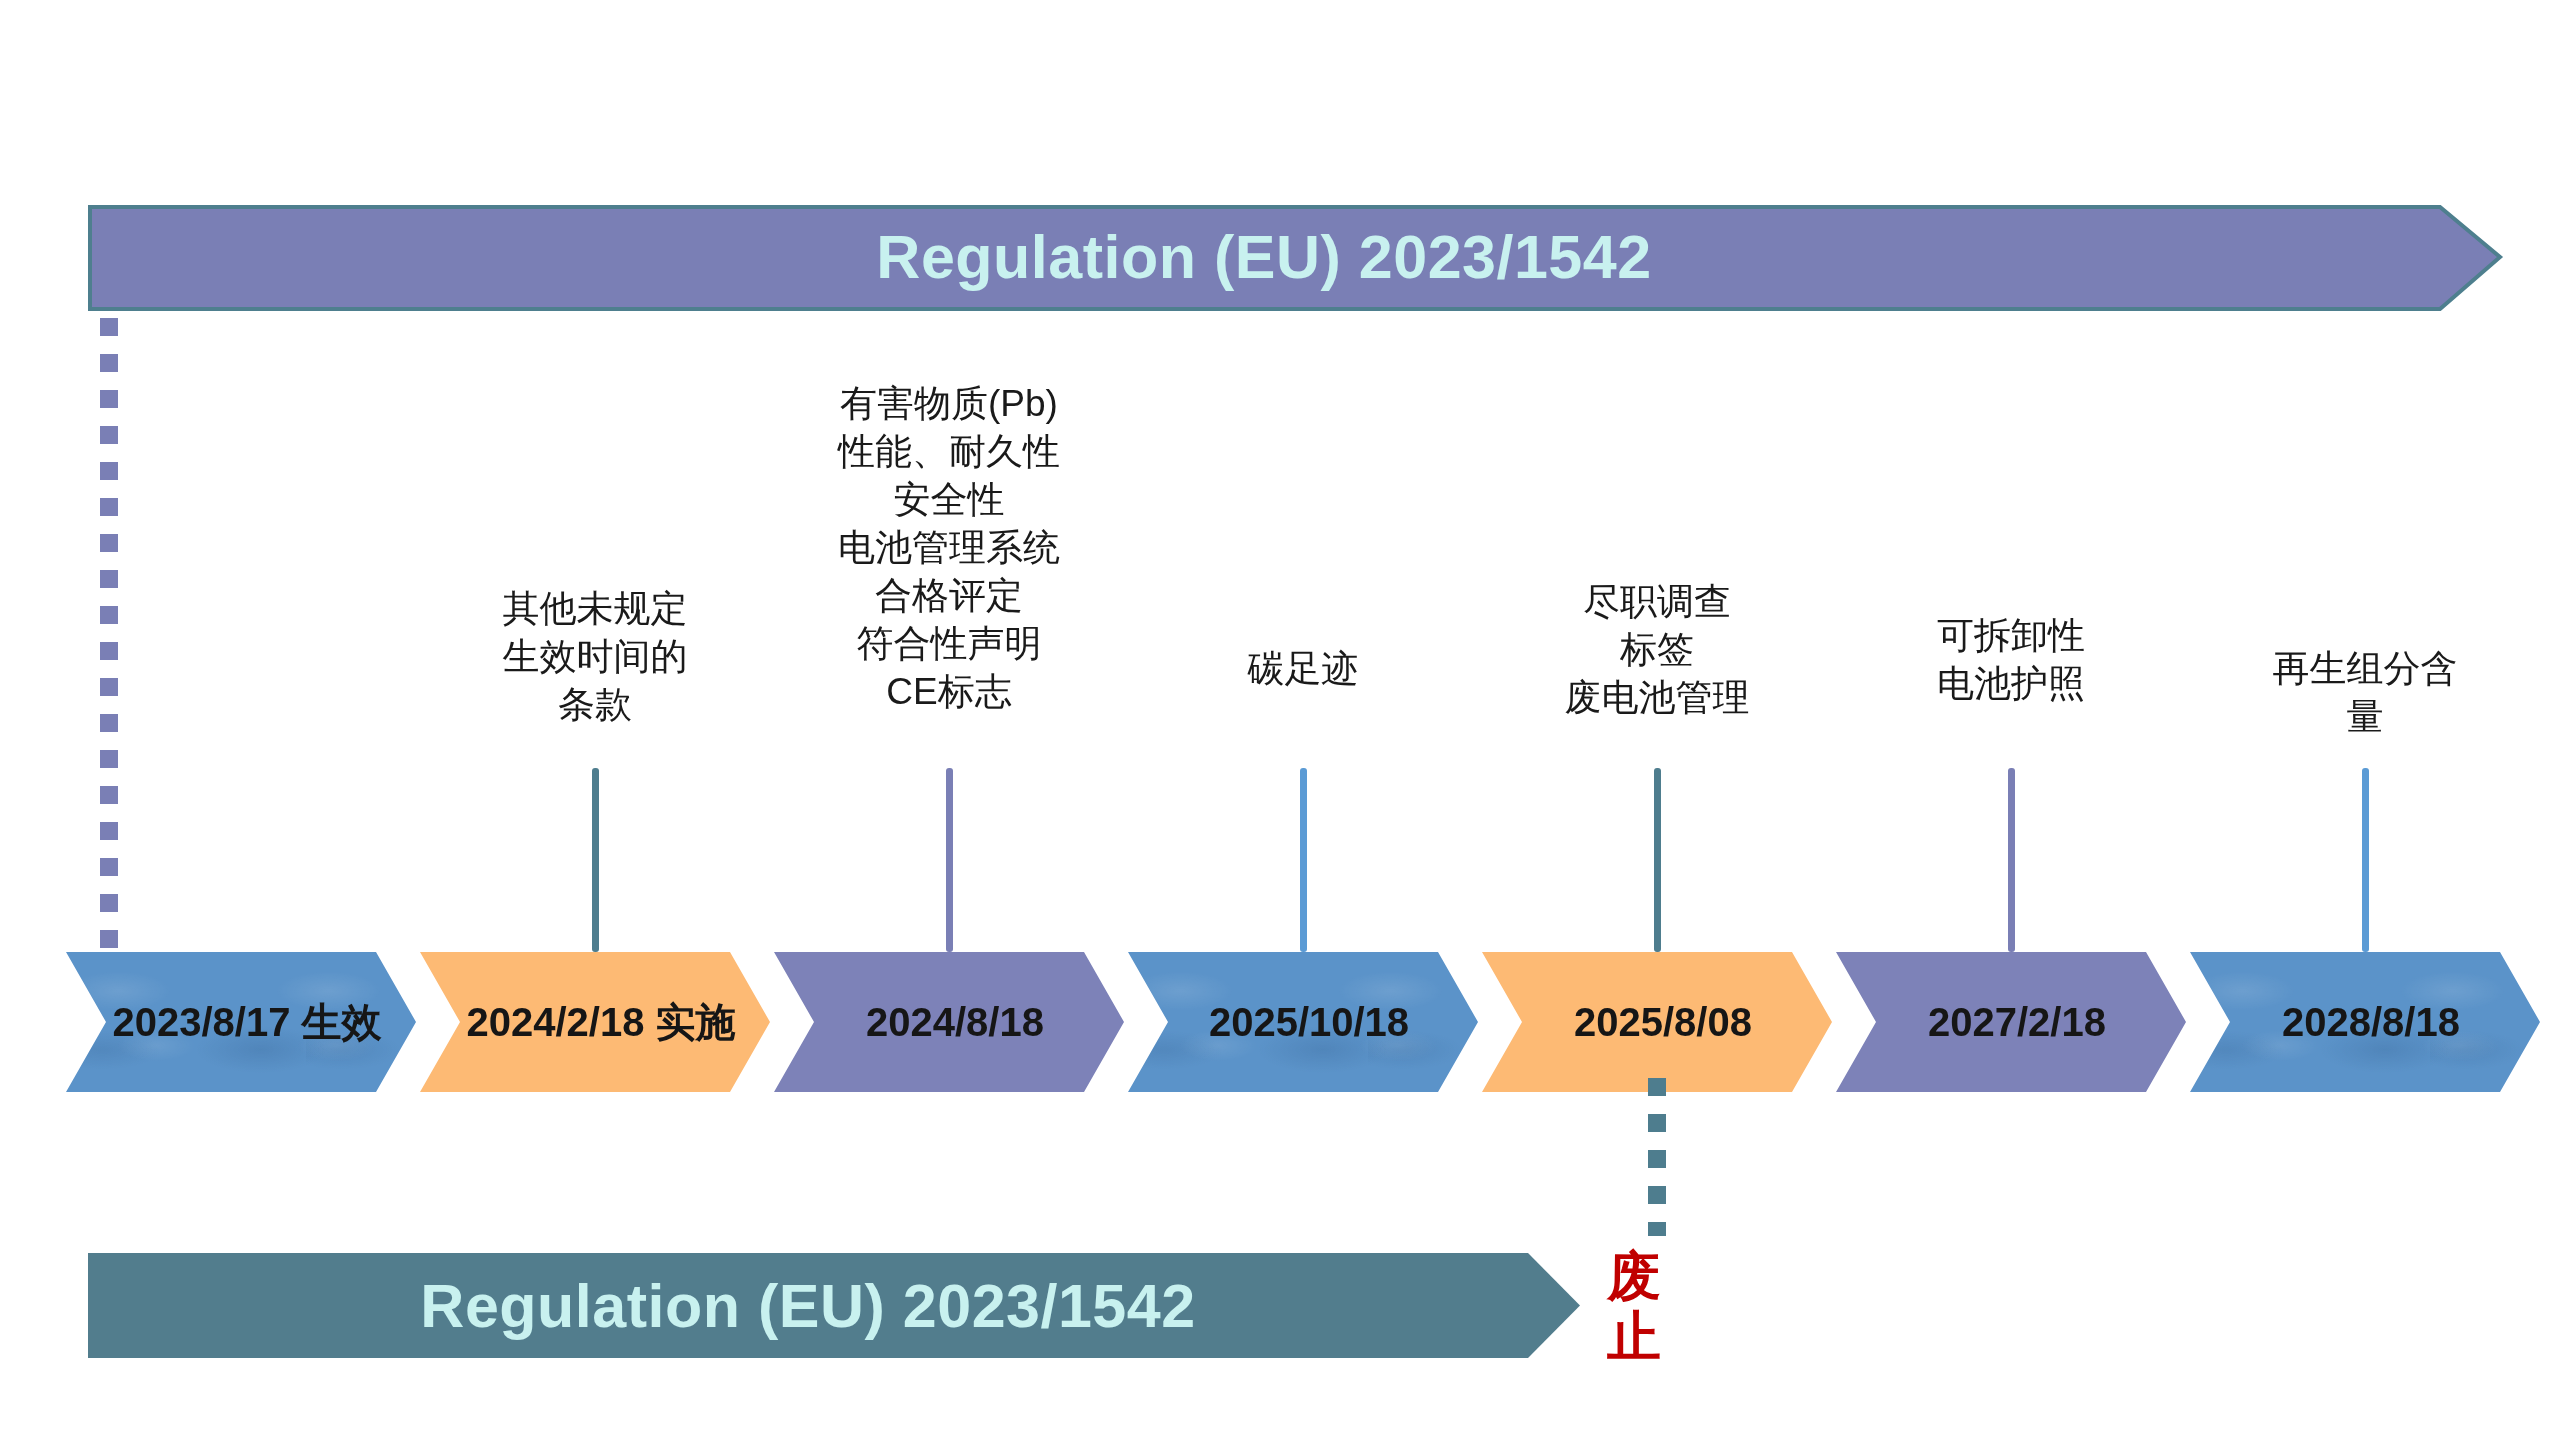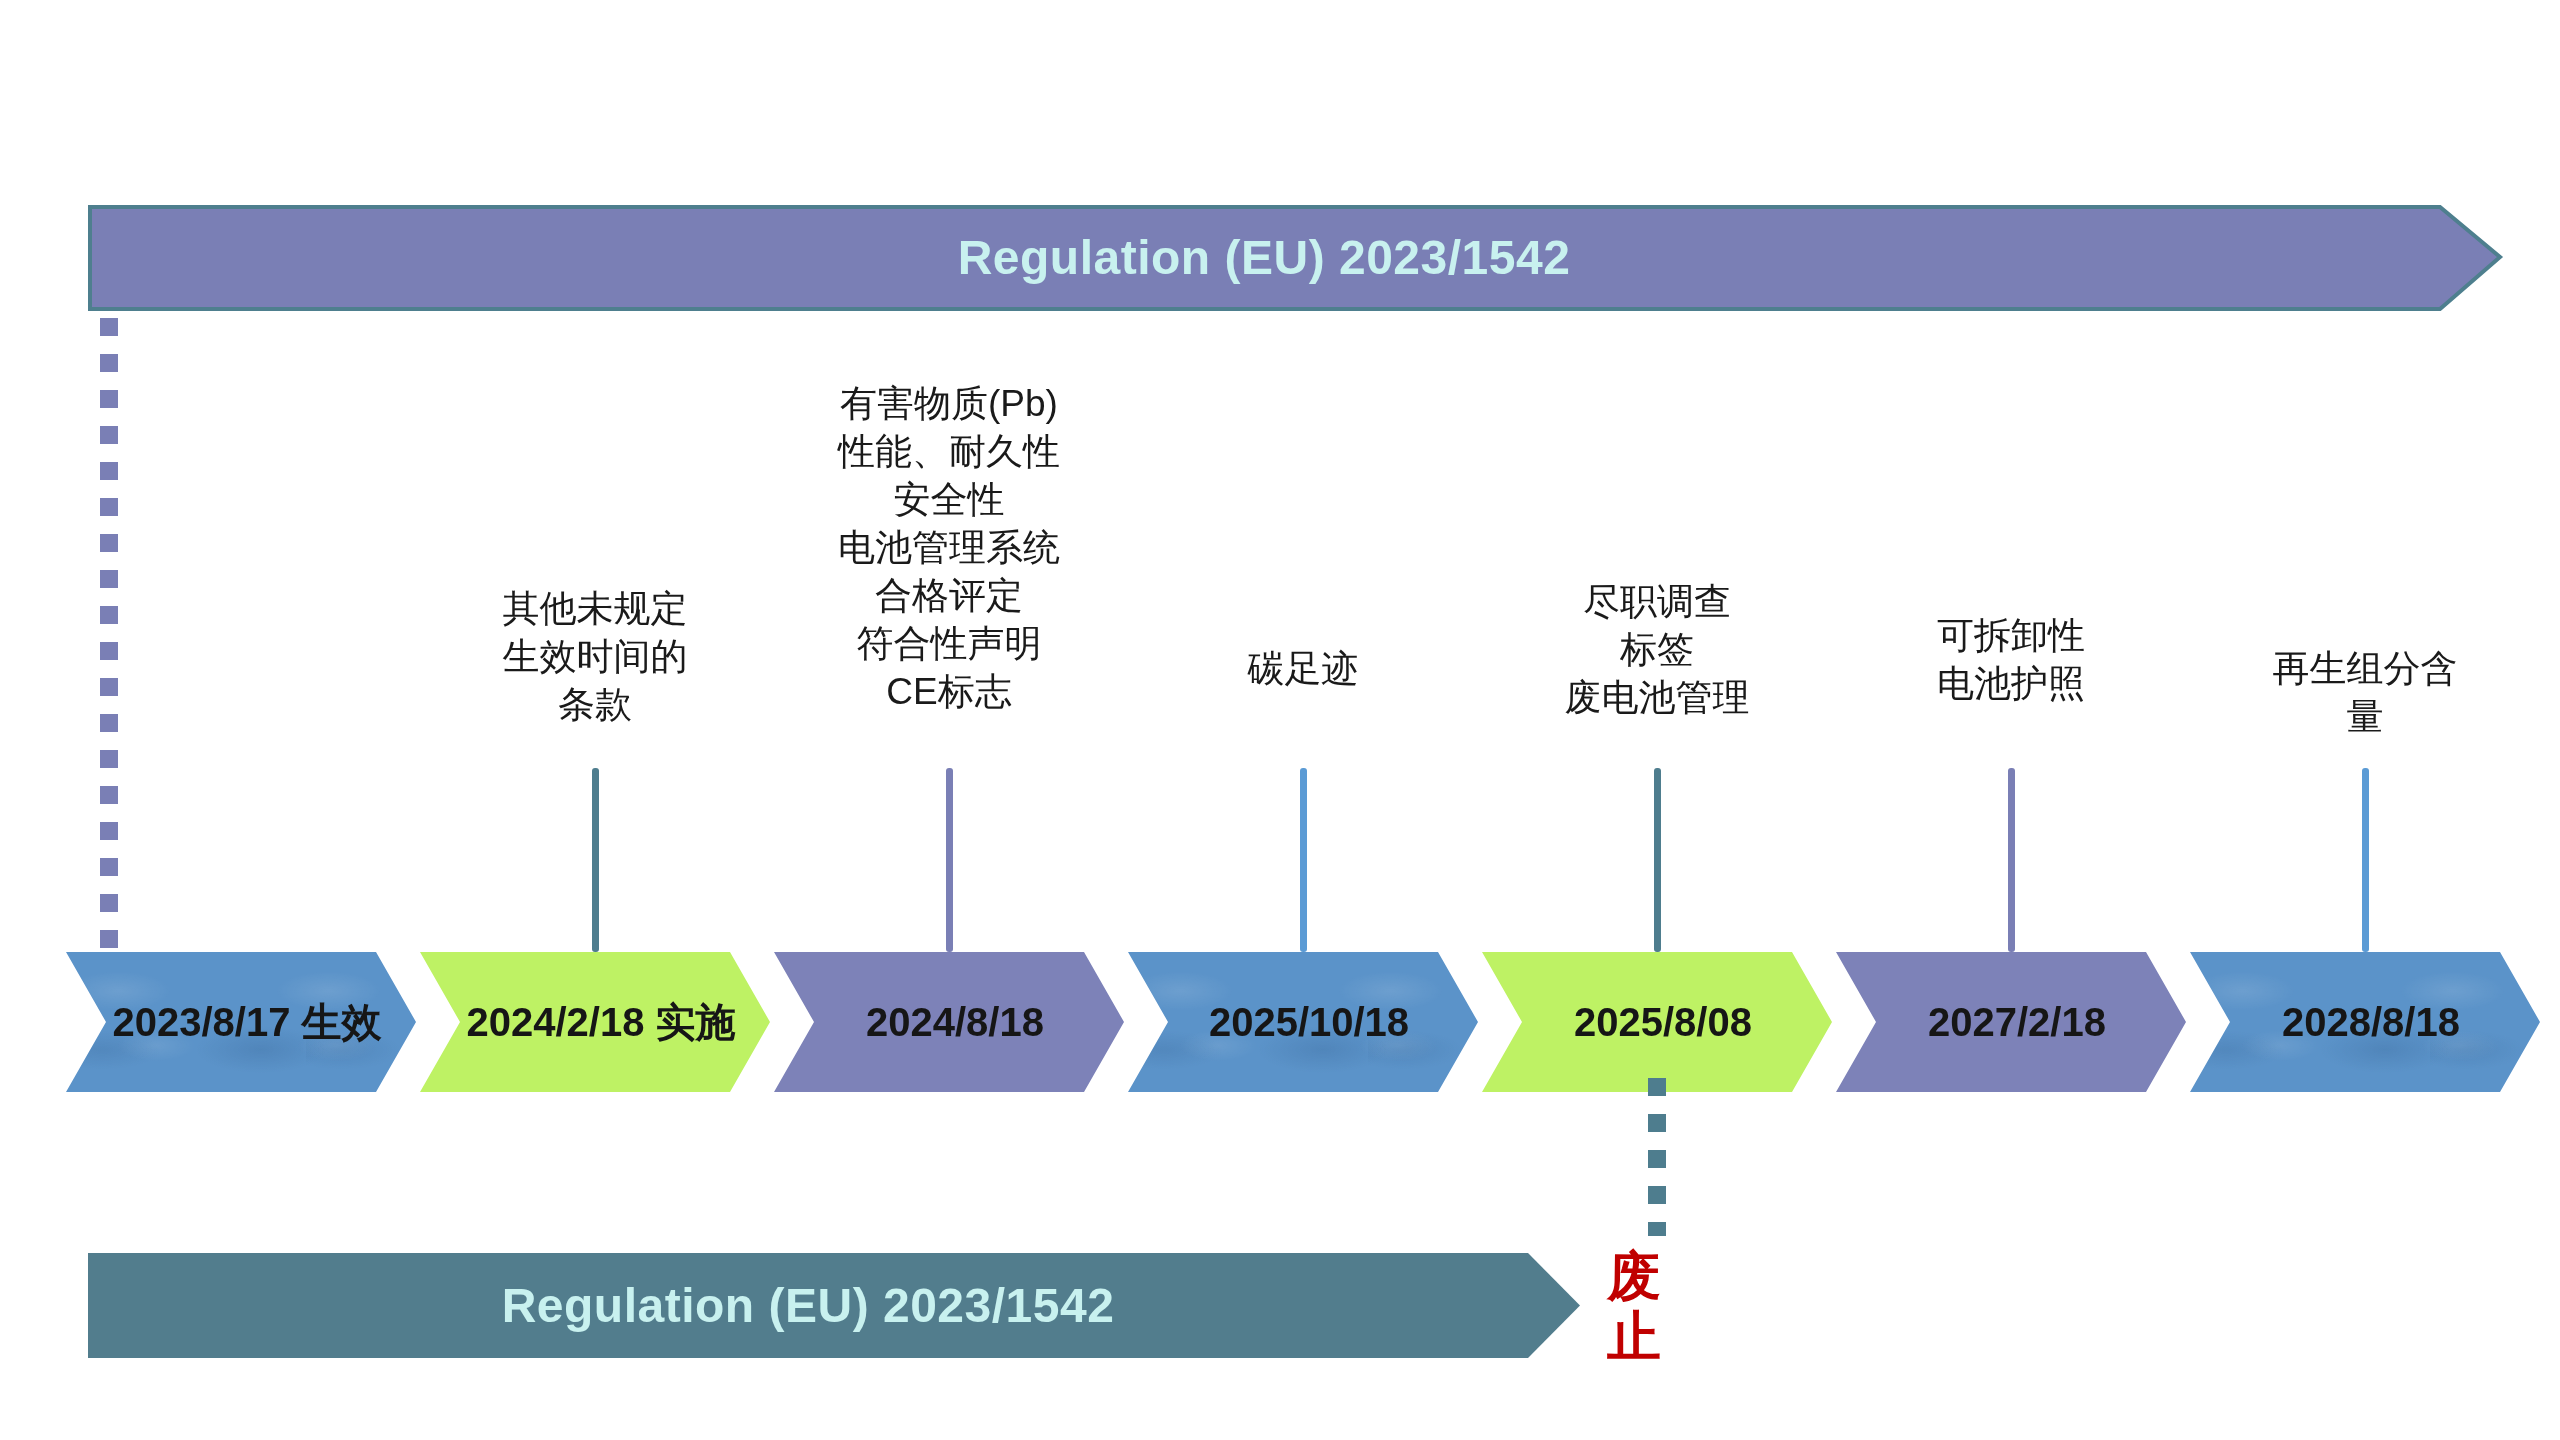--- a/index.html
+++ b/index.html
@@ -16,21 +16,21 @@
     overflow: hidden;
   }
 
   
   .banner-svg { position: absolute; display: block; }
   .banner-text {
     position: absolute;
     display: flex;
     align-items: center;
     justify-content: center;
-    font-size: 48px;
+    font-size: 61px;
     font-weight: 700;
     color: #c8f1ef;
     letter-spacing: 0.5px;
     white-space: nowrap;
   }
 
   
   .dotted-v {
     position: absolute;
     width: 18px;
@@ -77,21 +77,21 @@
     justify-content: center;
     padding-left: 12px;
     box-sizing: border-box;
   }
   .chev .date {
     font-size: 40px;
     font-weight: 700;
     color: #161616;
     white-space: nowrap;
   }
-  .chev.teal   { background-color: #bef264; }
+  .chev.teal   { background-color: #fdba74; }
   .chev.purple { background-color: #7d82b8; }
   .chev.blue {
     background-color: #5b93c9;
     background-image:
       radial-gradient(ellipse 80px 30px at 25% 30%, rgba(255,255,255,0.11), transparent 65%),
       radial-gradient(ellipse 100px 36px at 75% 65%, rgba(23,62,110,0.16), transparent 65%),
       radial-gradient(ellipse 60px 24px at 50% 85%, rgba(255,255,255,0.09), transparent 65%),
       radial-gradient(ellipse 90px 30px at 15% 70%, rgba(23,62,110,0.13), transparent 65%);
     background-size: 210px 130px, 260px 150px, 180px 110px, 240px 140px;
   }

